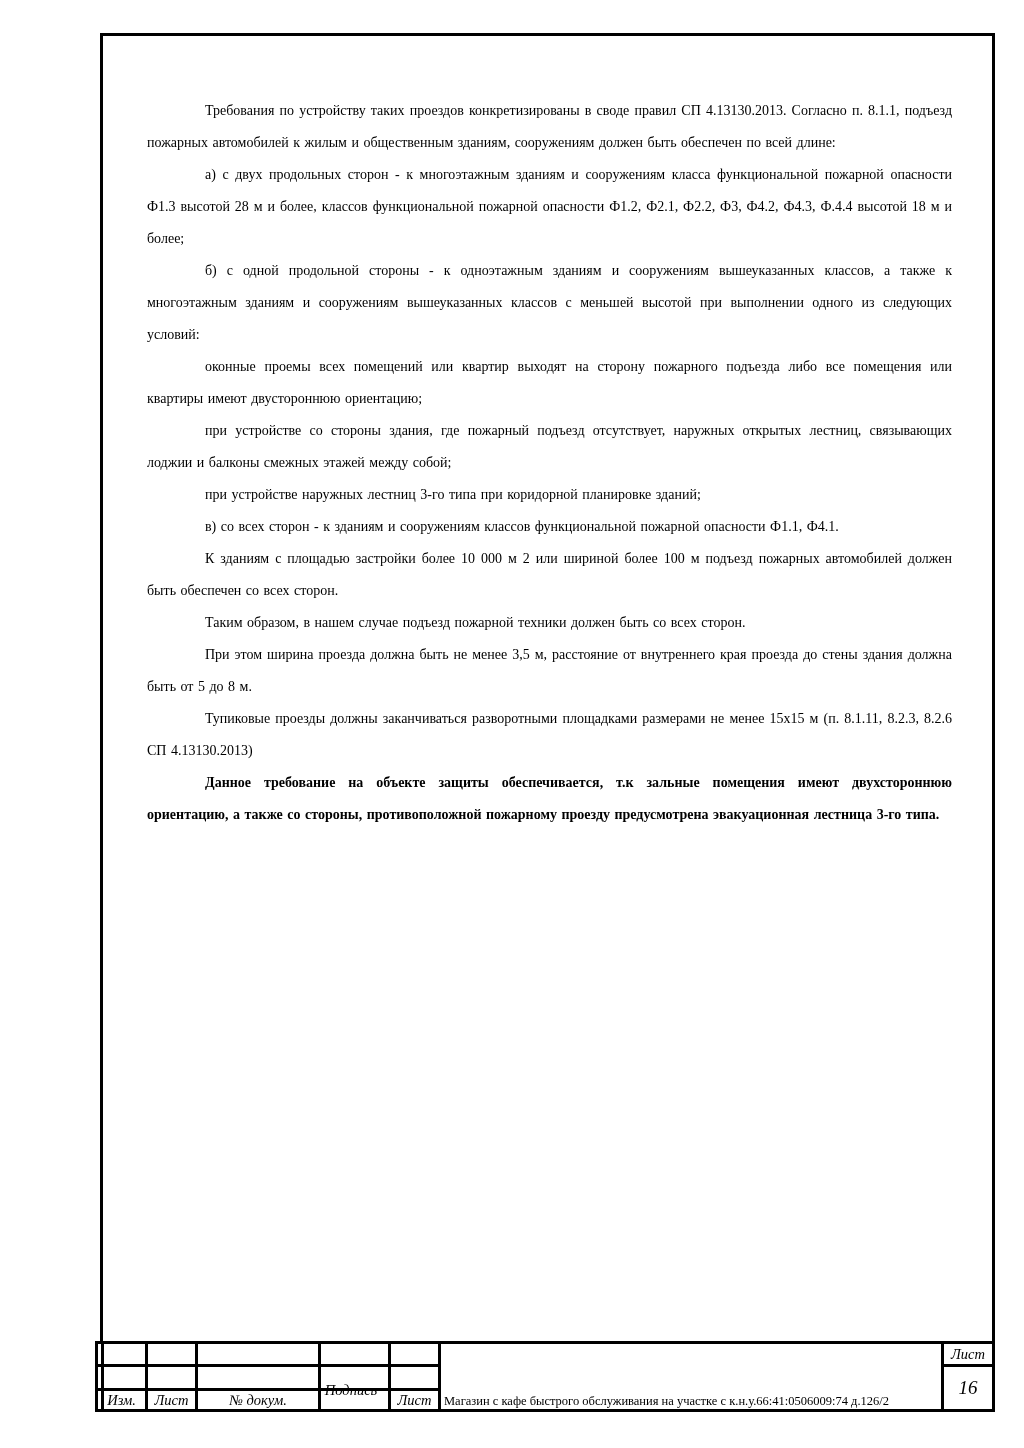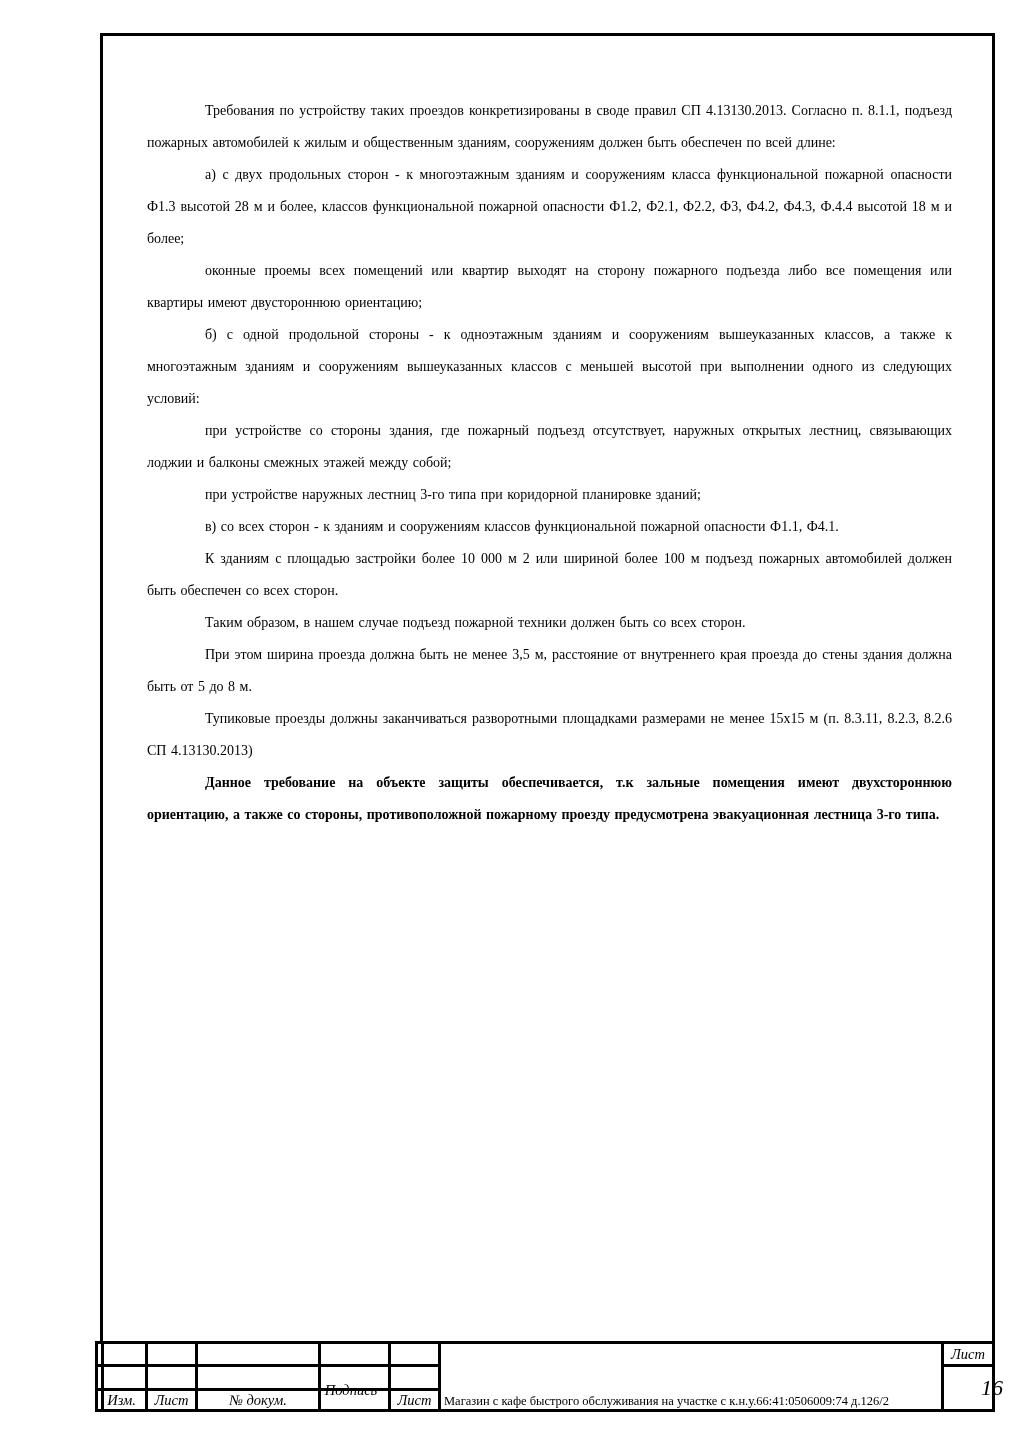--- a/index.html
+++ b/index.html
@@ -13,41 +13,41 @@
   .textblock p.b{font-weight:bold;}
   
   .stamp{position:absolute;left:95px;top:1341px;width:900px;height:71px;
          border:3px solid #000;box-sizing:border-box;background:#fff;}
   .vline{position:absolute;top:0;width:3px;height:65px;background:#000;}
   .hline{position:absolute;height:3px;background:#000;}
   .stamp .cell{position:absolute;display:flex;align-items:center;justify-content:center;
                font-style:italic;font-size:14.5px;white-space:nowrap;}
   .stamp .project{position:absolute;left:346px;top:2px;width:494px;
                   font-size:12.5px;white-space:nowrap;font-style:normal;margin-top:48px;}
-  .stamp .sheetnum{font-size:22px;padding-left:24px;}
+  .stamp .sheetnum{font-size:19px;}
 </style>
 </head>
 <body>
 
 <div class="page">
 
   <div class="frame"></div>
 
   <div class="textblock">
     <p>Требования по устройству таких проездов конкретизированы в своде правил СП 4.13130.2013. Согласно п. 8.1.1, подъезд пожарных автомобилей к жилым и общественным зданиям, сооружениям должен быть обеспечен по всей длине:</p>
     <p>а) с двух продольных сторон - к многоэтажным зданиям и сооружениям класса функциональной пожарной опасности Ф1.3 высотой 28 м и более, классов функциональной пожарной опасности Ф1.2, Ф2.1, Ф2.2, Ф3, Ф4.2, Ф4.3, Ф.4.4 высотой 18 м и более;</p>
+    <p>б) с одной продольной стороны - к одноэтажным зданиям и сооружениям вышеуказанных классов, а также к многоэтажным зданиям и сооружениям вышеуказанных классов с меньшей высотой при выполнении одного из следующих условий:</p>
     <p>оконные проемы всех помещений или квартир выходят на сторону пожарного подъезда либо все помещения или квартиры имеют двустороннюю ориентацию;</p>
-    <p>б) с одной продольной стороны - к одноэтажным зданиям и сооружениям вышеуказанных классов, а также к многоэтажным зданиям и сооружениям вышеуказанных классов с меньшей высотой при выполнении одного из следующих условий:</p>
     <p>при устройстве со стороны здания, где пожарный подъезд отсутствует, наружных открытых лестниц, связывающих лоджии и балконы смежных этажей между собой;</p>
     <p>при устройстве наружных лестниц 3-го типа при коридорной планировке зданий;</p>
     <p>в) со всех сторон - к зданиям и сооружениям классов функциональной пожарной опасности Ф1.1, Ф4.1.</p>
     <p>К зданиям с площадью застройки более 10 000 м 2 или шириной более 100 м подъезд пожарных автомобилей должен быть обеспечен со всех сторон.</p>
     <p>Таким образом, в нашем случае подъезд пожарной техники должен быть со всех сторон.</p>
     <p>При этом ширина проезда должна быть не менее 3,5 м, расстояние от внутреннего края проезда до стены здания должна быть от 5 до 8 м.</p>
-    <p>Тупиковые проезды должны заканчиваться разворотными площадками размерами не менее 15х15 м (п. 8.3.11, 8.2.3, 8.2.6 СП 4.13130.2013)</p>
+    <p>Тупиковые проезды должны заканчиваться разворотными площадками размерами не менее 15х15 м (п. 8.1.11, 8.2.3, 8.2.6 СП 4.13130.2013)</p>
     <p class="b">Данное требование на объекте защиты обеспечивается, т.к зальные помещения имеют двухстороннюю ориентацию, а также со стороны, противоположной пожарному проезду предусмотрена эвакуационная лестница 3-го типа.</p>
   </div>
 
   <div class="stamp">
 
     <div class="vline" style="left:3px;"></div>
 
     <div class="vline" style="left:47px;"></div>
     <div class="vline" style="left:97px;"></div>
     <div class="vline" style="left:220px;"></div>

